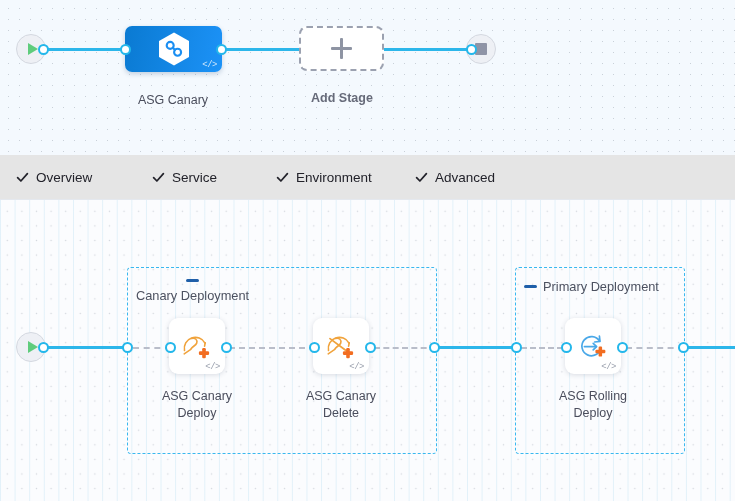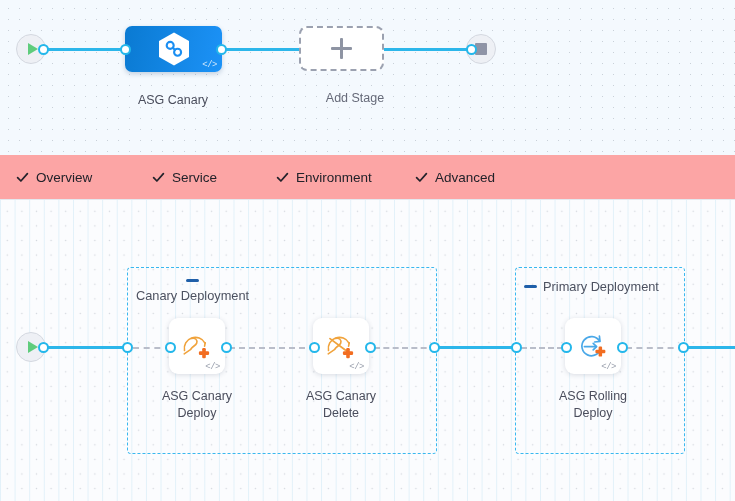--- a/index.html
+++ b/index.html
@@ -16,21 +16,21 @@
     background-color:#f4f9fe;
     background-image:radial-gradient(circle, #c9d0d8 0.9px, rgba(0,0,0,0) 1px);
     background-size:11px 11px;
     background-position:3px 3px;
     overflow:hidden;
   }
 
   
   .tabs-bar{
     position:absolute;left:0;top:155px;width:735px;height:45px;
-    background:#fca5a5;border-bottom:1px solid #e4e8ee;
+    background:#e5e5e5;border-bottom:1px solid #e4e8ee;
     display:flex;align-items:center;box-sizing:border-box;
   }
   .tab{
     display:flex;align-items:center;gap:7px;height:45px;
     padding:0 0 0 0;margin-right:0;position:relative;
     font-size:13.5px;color:#22222a;cursor:pointer;box-sizing:border-box;
   }
   .tab .tab-label{white-space:nowrap;}
   .tab.active .tab-label{font-weight:bold;}
   .tab.active:after{
@@ -154,21 +154,21 @@
       <span class="codebadge on-blue">&lt;/&gt;</span>
     </div>
     <div class="dot-conn" style="left:120px;top:44px;"></div>
     <div class="dot-conn" style="left:216px;top:44px;"></div>
     <div class="node-label" style="left:103px;top:92px;width:140px;">ASG Canary</div>
 
     <div class="add-stage-node" style="left:299px;top:26px;">
       <span class="plus-h"></span>
       <span class="plus-v"></span>
     </div>
-    <div class="node-label add-label" style="left:285px;top:90px;width:140px;">Add Stage</div>
+    <div class="node-label add-label" style="left:272px;top:90px;width:140px;font-weight:bold;">Add Stage</div>
 
     <div class="node" style="left:466px;top:34px;">
       <div class="term-node">
         <div class="stop-sq"></div>
       </div>
     </div>
     <div class="dot-conn" style="left:466px;top:44px;"></div>
   </div>
 
   <div class="tabs-bar">

